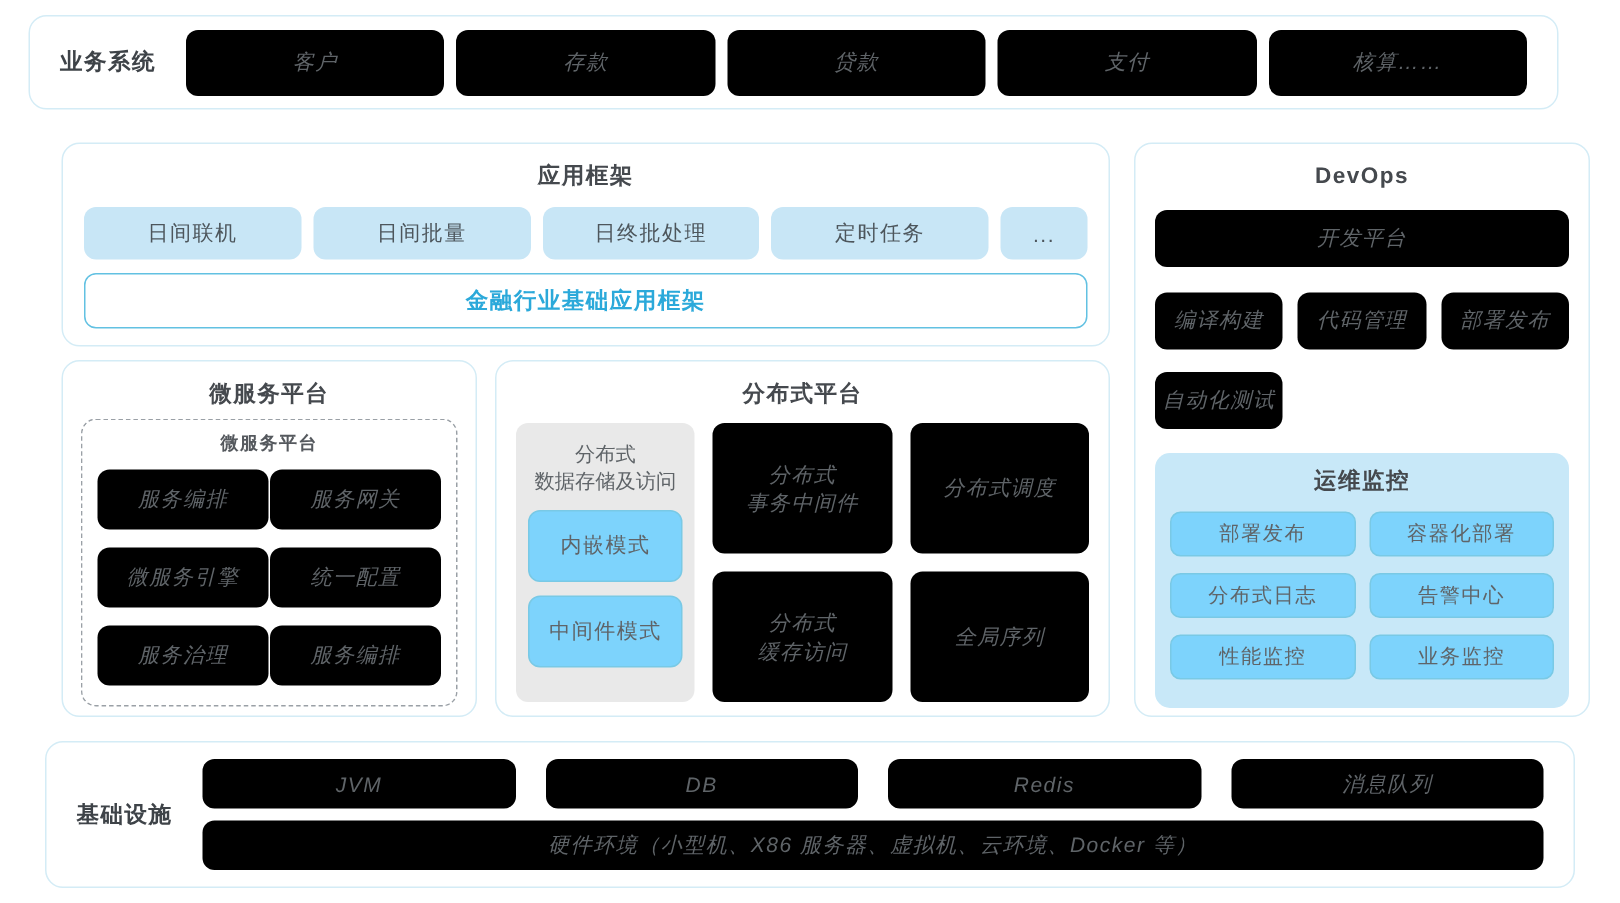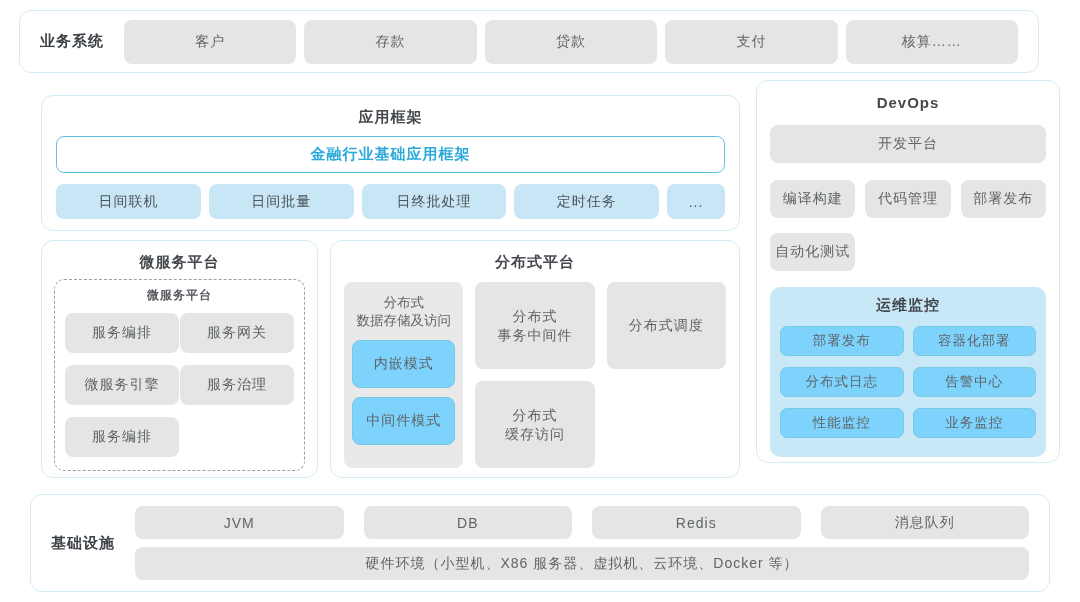--- a/index.html
+++ b/index.html
@@ -37,28 +37,29 @@
     font-size: 15px;
     font-weight: 700;
     color: #3e4348;
     letter-spacing: 1px;
     width: 86px;
     flex: none;
     text-align: left;
     padding-left: 2px;
   }
   .gray-box {
-    background: #e5e5e5;
+    background: #000000;
     border-radius: 8px;
     color: #5f6468;
     font-size: 14px;
     display: flex;
     align-items: center;
     justify-content: center;
     letter-spacing: 1px;
+    font-style: italic;
   }
   .blue-box {
     background: #c8e6f6;
     border-radius: 8px;
     color: #4d565c;
     font-size: 14px;
     display: flex;
     align-items: center;
     justify-content: center;
     letter-spacing: 1px;
@@ -144,21 +145,21 @@
   #dist-storage-label {
     font-size: 13.5px;
     color: #5f6468;
     margin-bottom: 10px;
   }
   #dist-storage .white-blue-box { height: 48px; font-size: 14px; }
   #dist-storage .white-blue-box + .white-blue-box { margin-top: 9px; }
   #dist-content .gray-box { border-radius: 8px; font-size: 14px; }
 
   
-  #devops { left: 756px; top: 80px; width: 304px; height: 383px; padding-top: 13px; }
+  #devops { left: 756px; top: 95px; width: 304px; height: 383px; padding-top: 13px; }
   #devops-platform { margin: 14px 13px 0 13px; height: 38px; }
   #devops-grid {
     display: grid;
     grid-template-columns: 1fr 1fr 1fr;
     gap: 15px 10px;
     margin: 17px 13px 0 13px;
   }
   #devops-grid .gray-box { height: 38px; }
   #monitor-panel {
     margin: 16px 13px 0 13px;
@@ -196,58 +197,60 @@
       <div class="gray-box">客户</div>
       <div class="gray-box">存款</div>
       <div class="gray-box">贷款</div>
       <div class="gray-box">支付</div>
       <div class="gray-box">核算……</div>
     </div>
   </div>
 
   <div class="panel" id="app-framework">
     <div class="panel-title">应用框架</div>
-    <div id="af-base">金融行业基础应用框架</div>
     <div id="af-row">
       <div class="blue-box">日间联机</div>
       <div class="blue-box">日间批量</div>
       <div class="blue-box">日终批处理</div>
       <div class="blue-box">定时任务</div>
       <div class="blue-box small">...</div>
     </div>
+    <div id="af-base">金融行业基础应用框架</div>
   </div>
 
   <div class="panel" id="microservice">
     <div class="panel-title">微服务平台</div>
     <div id="ms-dashed">
       <div id="ms-inner-title">微服务平台</div>
       <div id="ms-grid">
         <div class="gray-box">服务编排</div>
         <div class="gray-box">服务网关</div>
         <div class="gray-box">微服务引擎</div>
+        <div class="gray-box">统一配置</div>
         <div class="gray-box">服务治理</div>
         <div class="gray-box">服务编排</div>
       </div>
     </div>
   </div>
 
   <div class="panel" id="distributed">
     <div class="panel-title">分布式平台</div>
     <div id="dist-content">
       <div id="dist-storage">
         <div id="dist-storage-label" class="multiline">分布式
 数据存储及访问</div>
         <div class="white-blue-box">内嵌模式</div>
         <div class="white-blue-box">中间件模式</div>
       </div>
       <div class="gray-box multiline">分布式
 事务中间件</div>
       <div class="gray-box">分布式调度</div>
       <div class="gray-box multiline">分布式
 缓存访问</div>
+      <div class="gray-box">全局序列</div>
     </div>
   </div>
 
   <div class="panel" id="devops">
     <div class="panel-title">DevOps</div>
     <div class="gray-box" id="devops-platform">开发平台</div>
     <div id="devops-grid">
       <div class="gray-box">编译构建</div>
       <div class="gray-box">代码管理</div>
       <div class="gray-box">部署发布</div>

